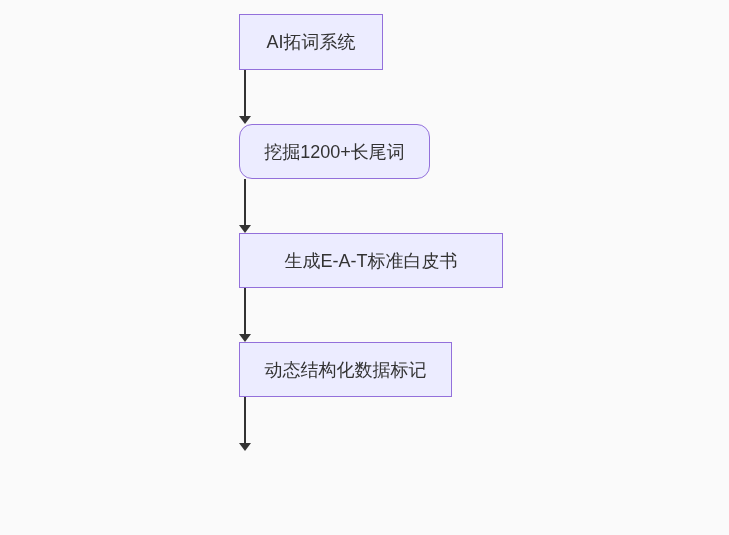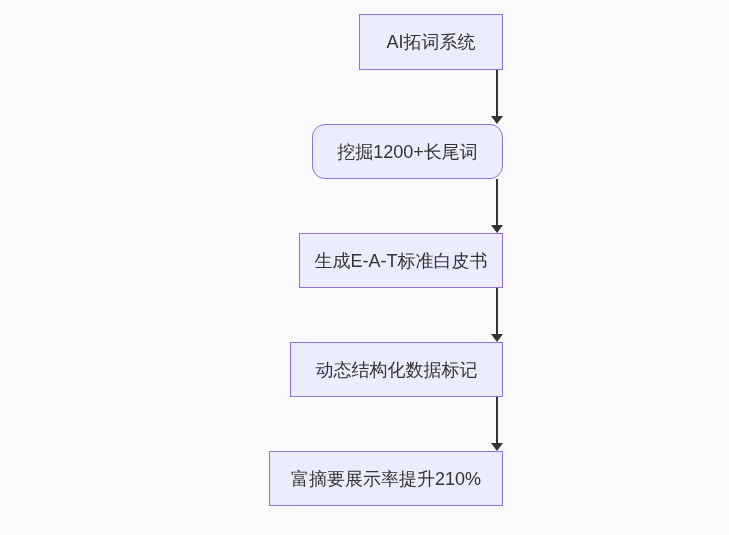--- a/index.html
+++ b/index.html
@@ -15,41 +15,41 @@
     background: var(--background);
     font-family: "Liberation Sans", "DejaVu Sans", sans-serif;
     overflow: hidden;
   }
   .canvas {
     position: relative;
     width: 729px; height: 535px;
   }
   .stack {
     position: absolute;
-    left: 386px; top: 14px;
+    left: 371px; top: 14px;
     transform: translateX(-50%);
     display: flex;
     flex-direction: column;
-    align-items: flex-end;
+    align-items: flex-start;
   }
   .node {
     display: flex;
     align-items: center;
     justify-content: center;
     background: var(--node-fill);
     border: 1px solid var(--node-border);
     color: var(--node-text);
     font-size: 18px;
     line-height: 1;
     white-space: nowrap;
     text-align: center;
   }
   .n1 { width: 144px; height: 56px; }
   .n2 { width: 191px; height: 55px; border-radius: 13px; }
-  .n3 { width: 204px; height: 55px; }
+  .n3 { width: 264px; height: 55px; }
   .n4 { width: 213px; height: 55px; }
   .n5 { width: 234px; height: 55px; }
   .edge {
     display: flex;
     flex-direction: column;
     align-items: center;
     height: 54px;
   }
   .edge .line {
     width: 2px;
@@ -99,18 +99,15 @@
 
     <div class="node n4">
       <span>动态结构化数据标记</span>
     </div>
 
     <div class="edge">
       <div class="line"></div>
       <div class="head"></div>
     </div>
 
-    <div class="node n5">
-      <span>富摘要展示率提升210%</span>
-    </div>
 
   </div>
 </div>
 
 </body></html>

